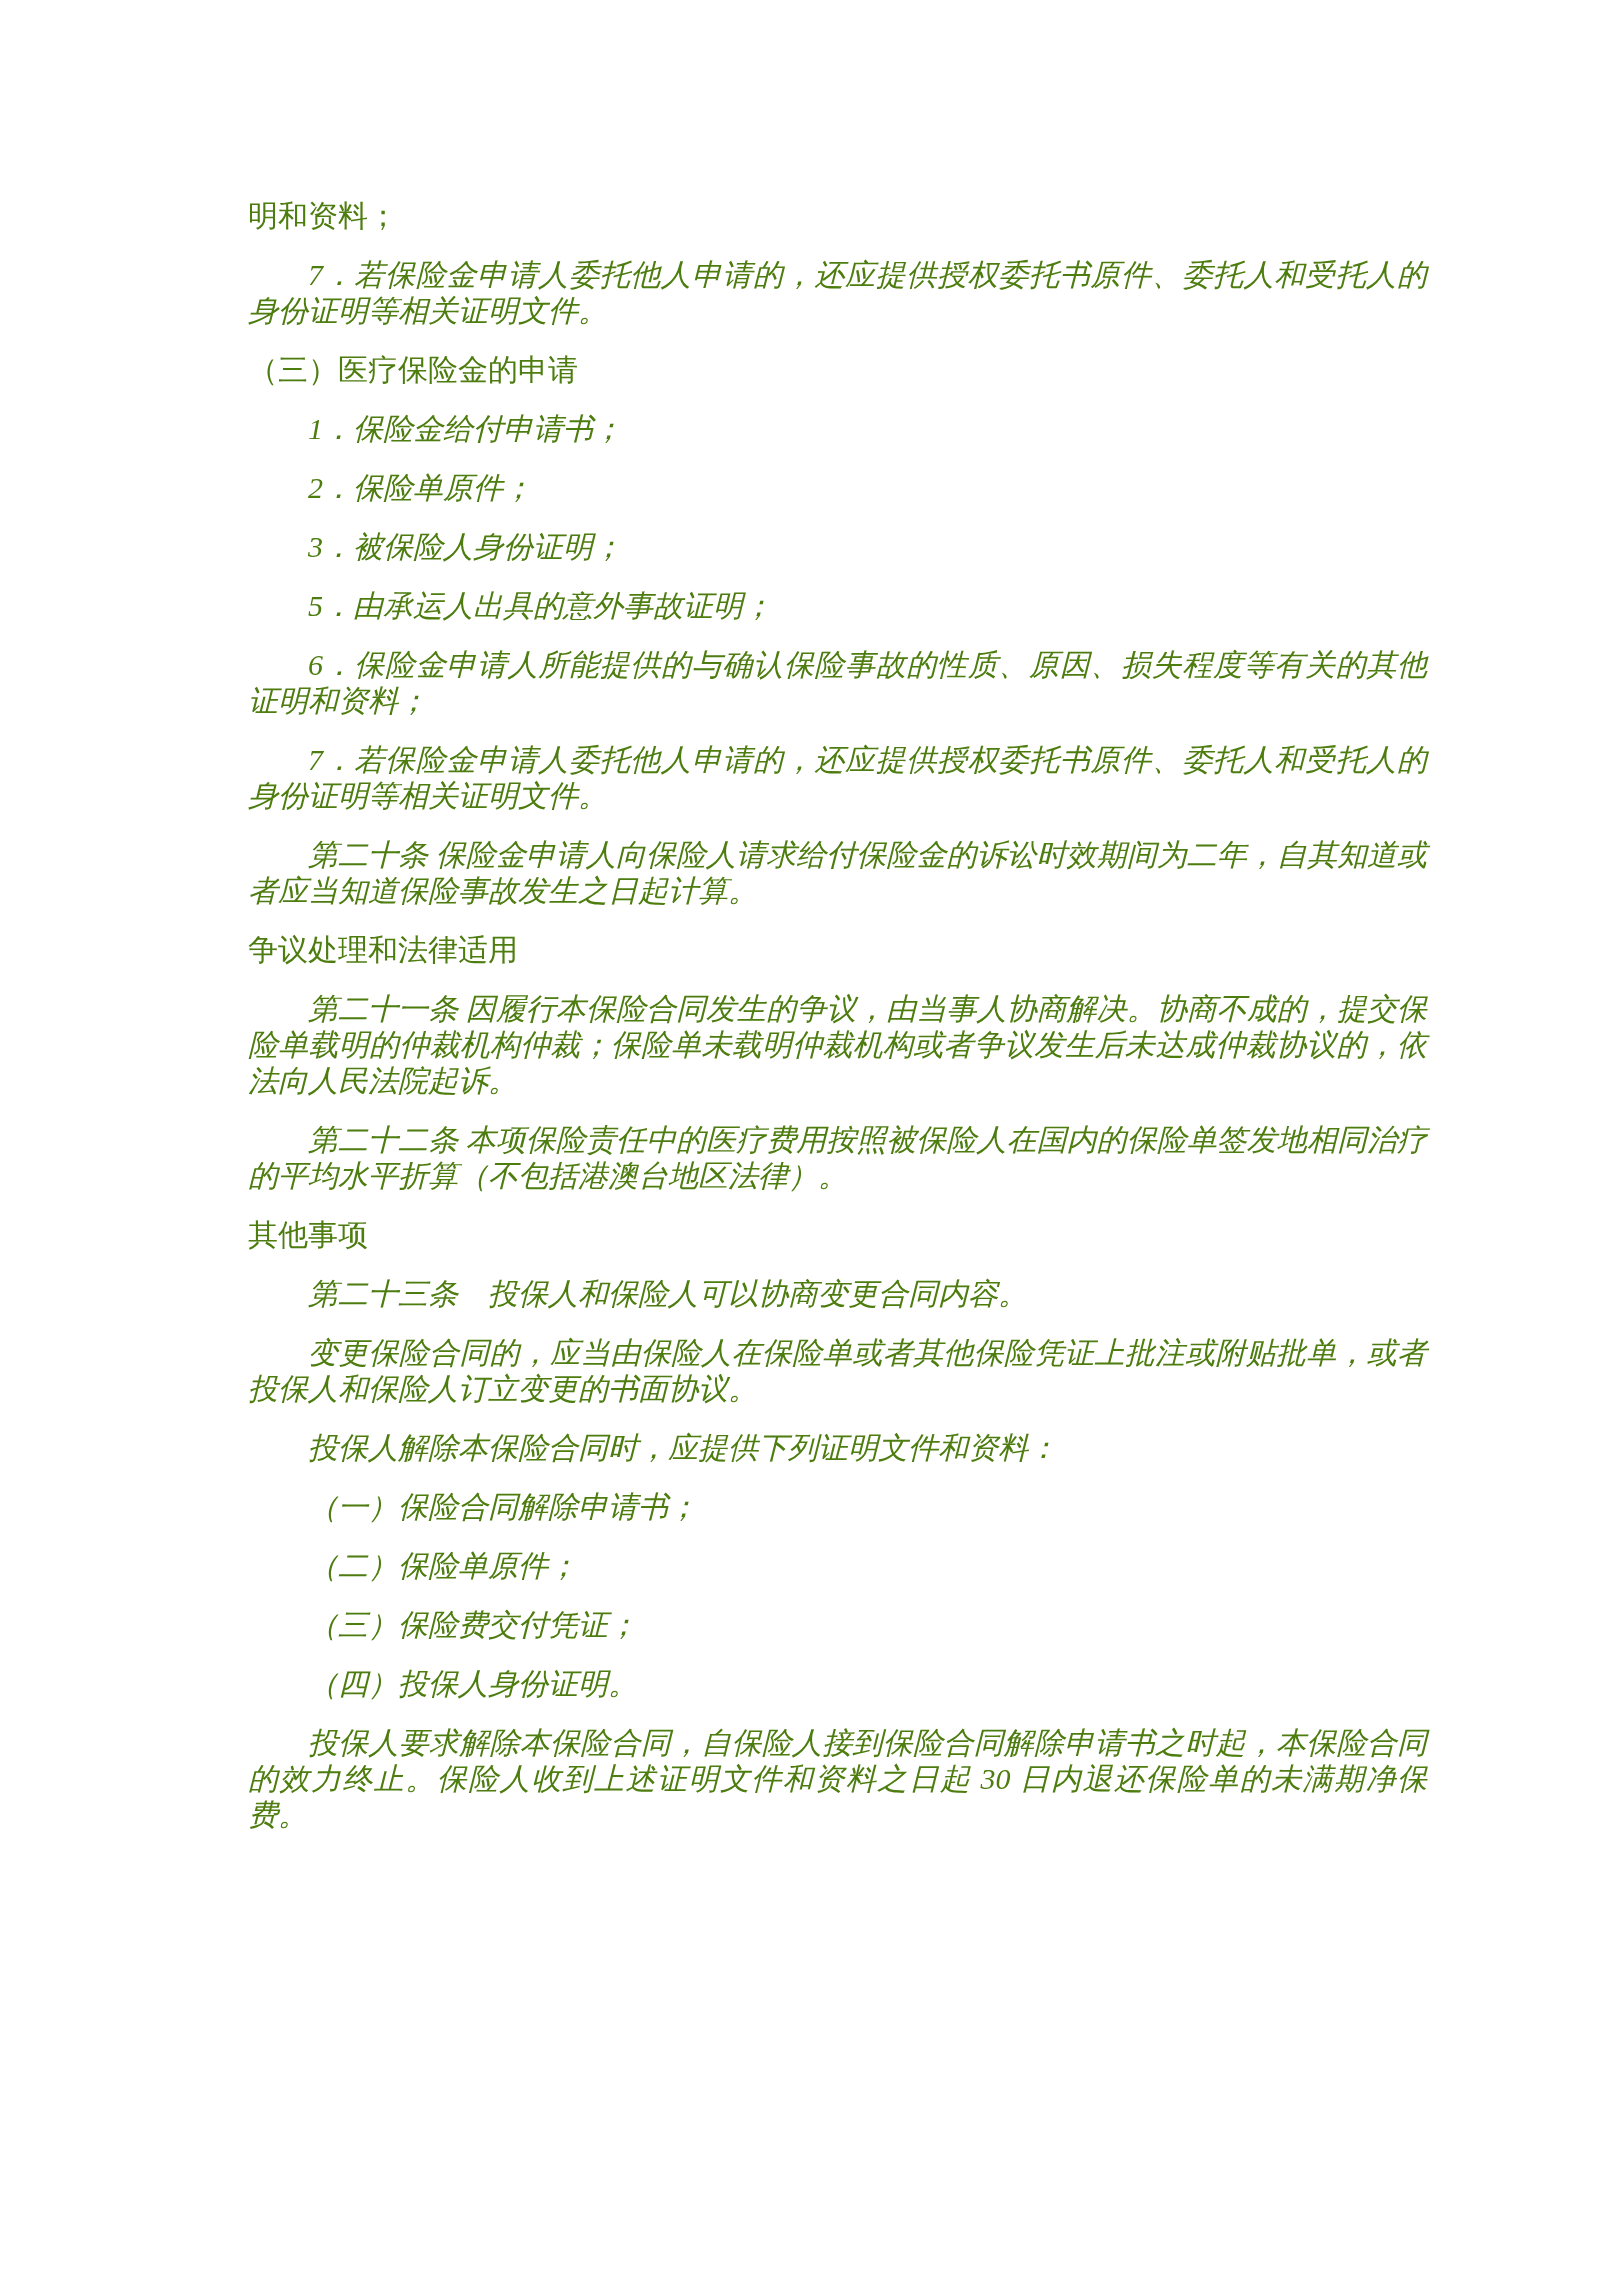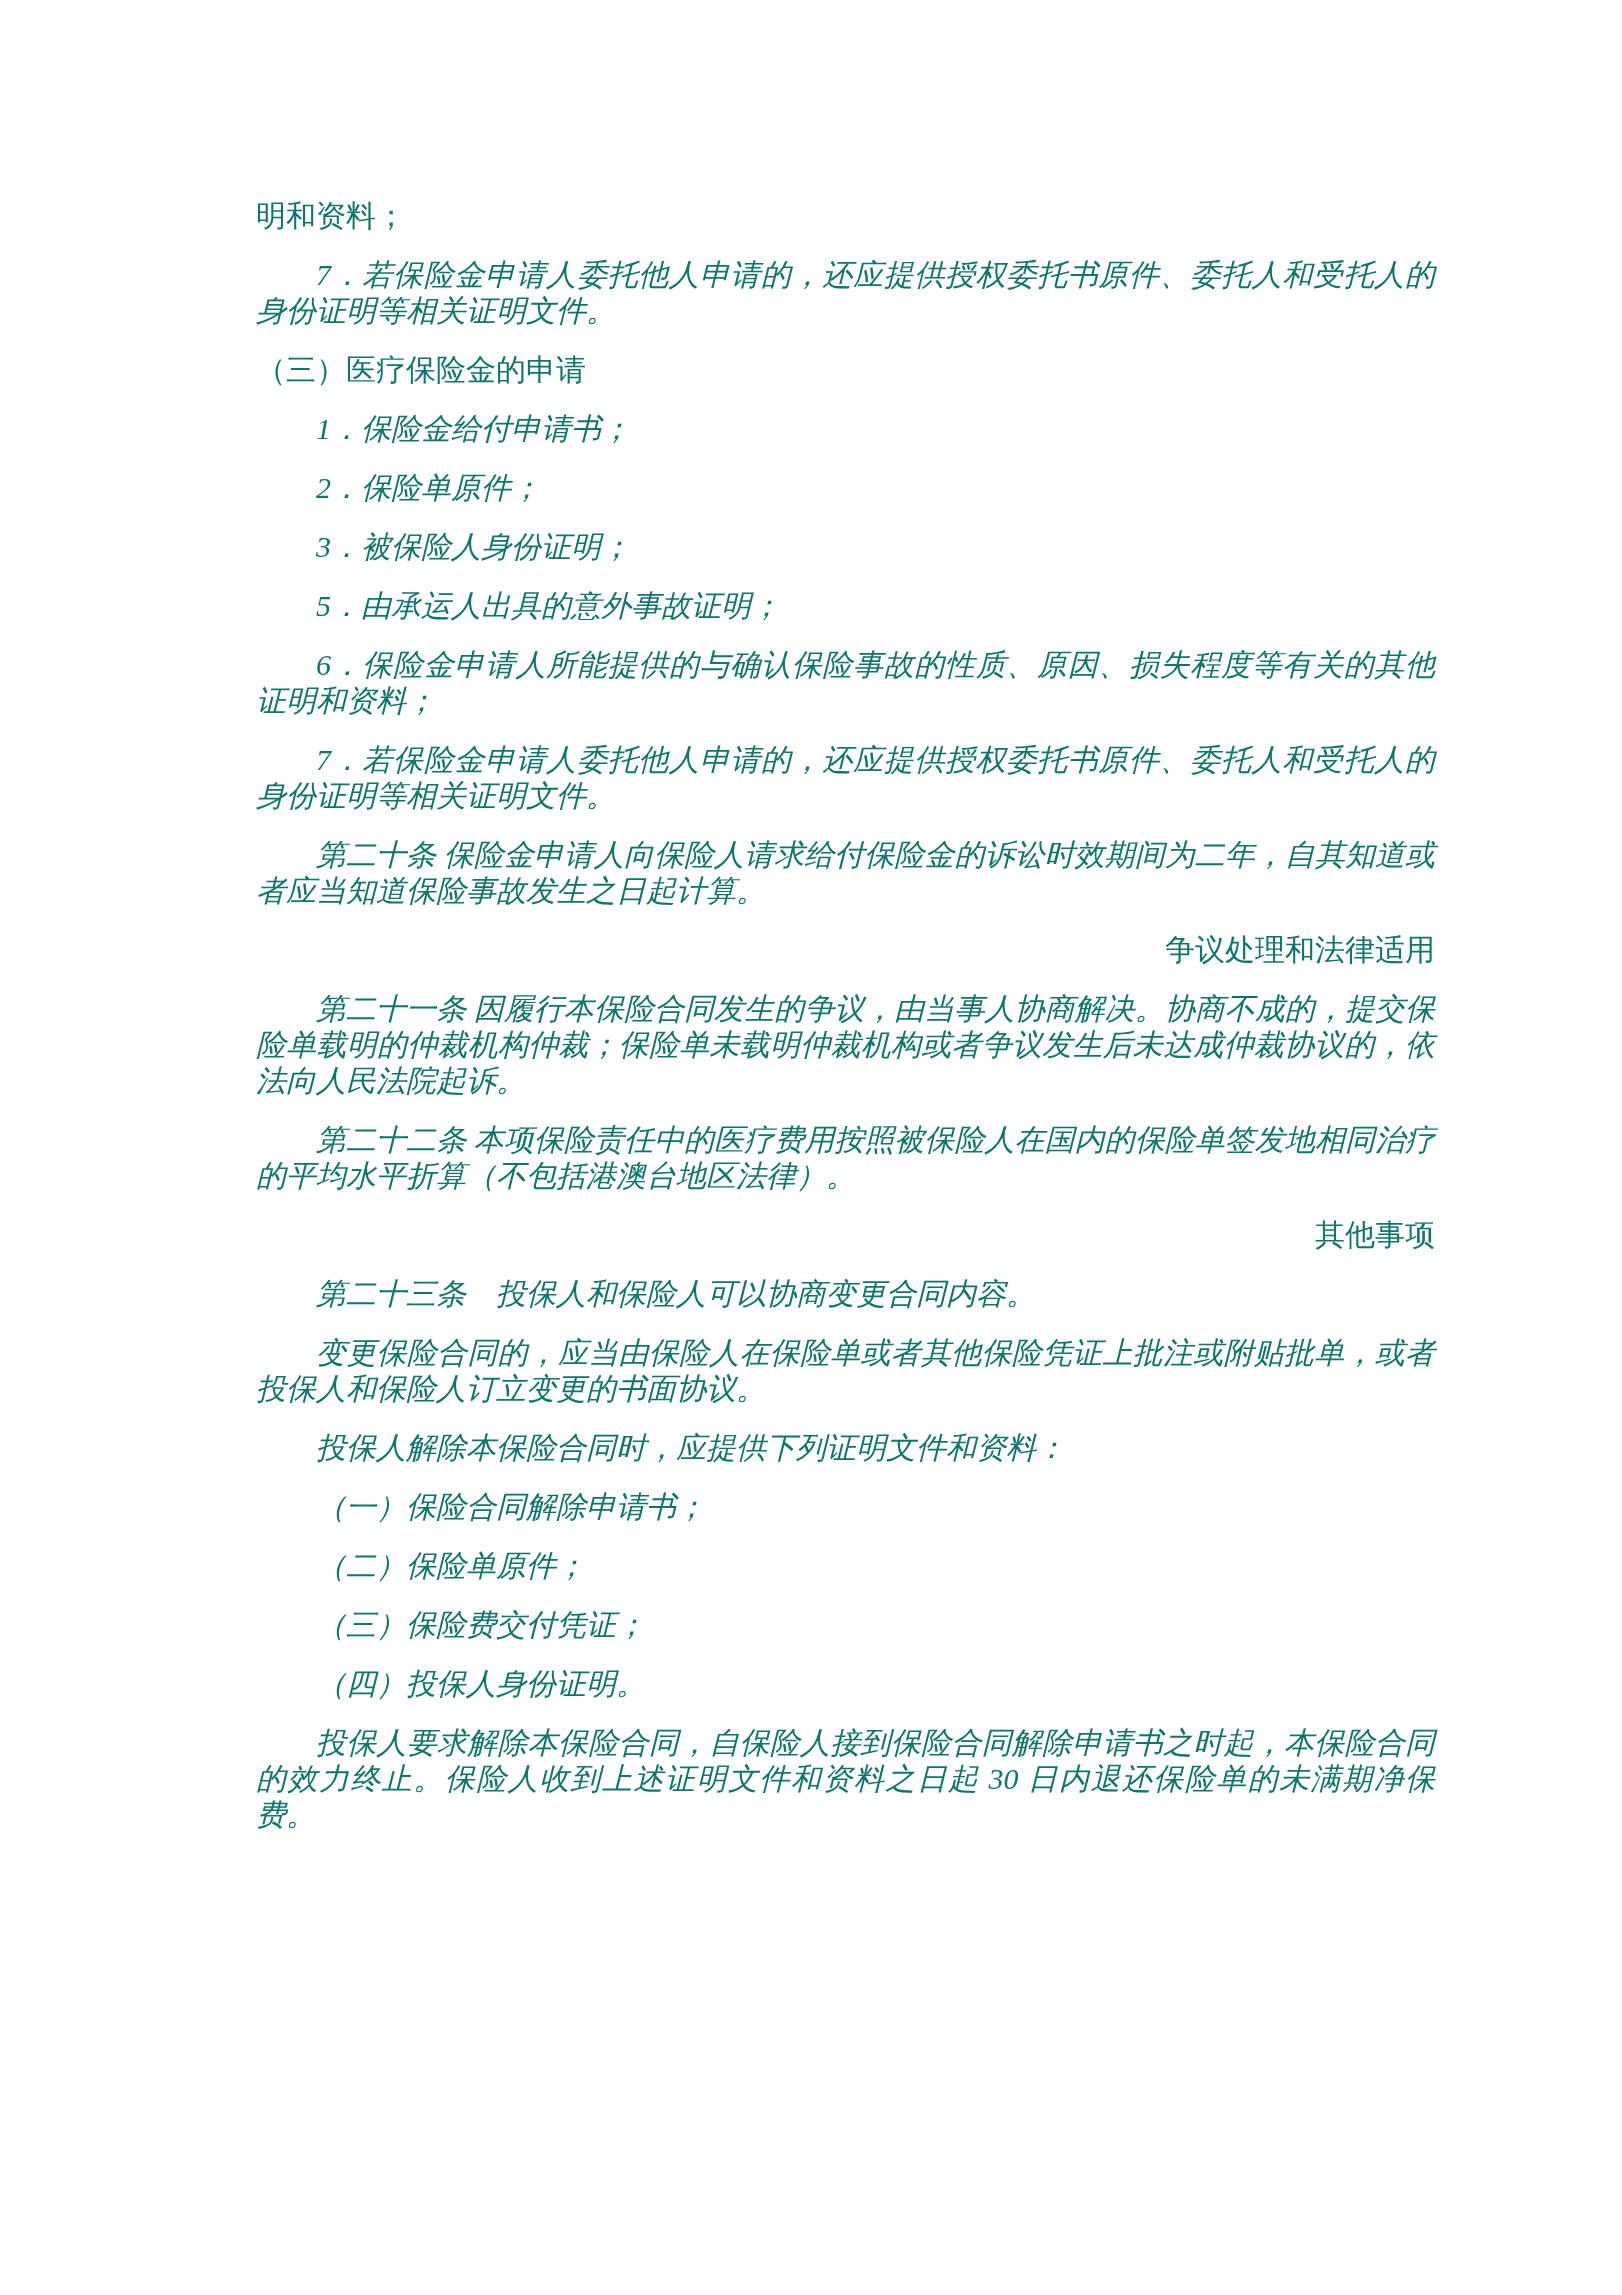--- a/index.html
+++ b/index.html
@@ -9,43 +9,43 @@
   }
   .page {
     position: relative;
     width: 1623px;
     height: 2295px;
     background: #ffffff;
     overflow: hidden;
   }
   .content {
     position: absolute;
-    left: 256px;
+    left: 248px;
     top: 198px;
     width: 1179px;
     font-family: "Liberation Serif", "DejaVu Serif", serif;
     font-size: 30px;
     line-height: 36px;
-    color: #0f766e;
+    color: #4d7c0f;
     text-align: justify;
   }
   .para {
     margin: 0 0 23px 0;
     padding: 0;
   }
   .para.indent {
     text-indent: 60px;
     font-style: italic;
   }
   .para.flush {
     text-indent: 0;
   }
   .para.heading {
     text-indent: 0;
-    text-align: right;
+    text-align: left;
   }
 </style>
 </head>
 <body>
 
 <div class="page">
   <div class="content" id="doc-content">
       <p class="para flush">明和资料；</p>
       <p class="para indent">7．若保险金申请人委托他人申请的，还应提供授权委托书原件、委托人和受托人的身份证明等相关证明文件。</p>
       <p class="para flush">（三）医疗保险金的申请</p>

